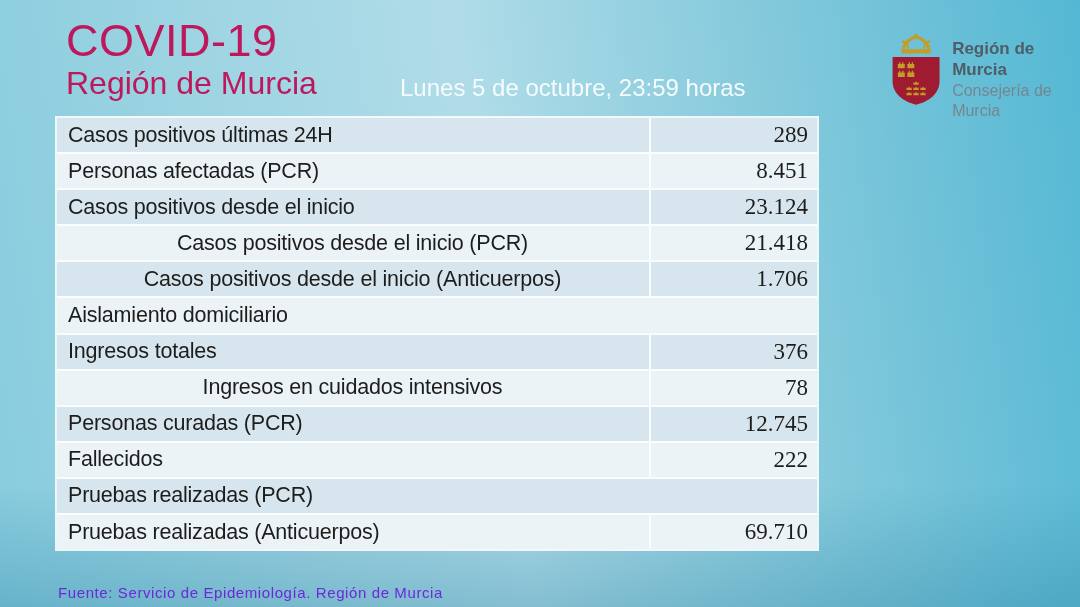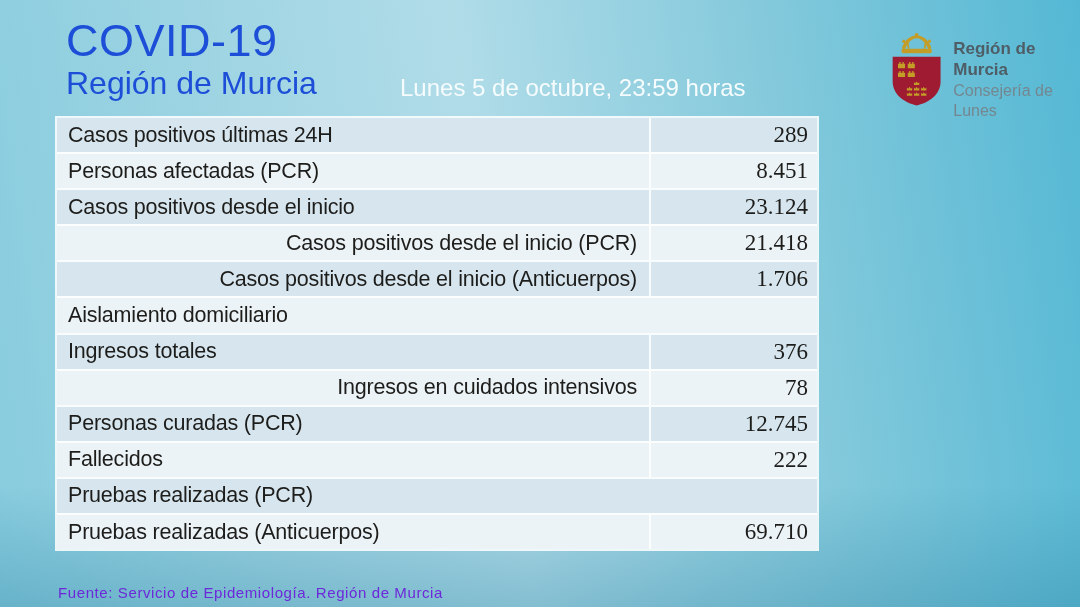--- a/index.html
+++ b/index.html
@@ -6,21 +6,21 @@
   body{
     width:1080px;height:607px;overflow:hidden;position:relative;
     font-family:"Liberation Sans", sans-serif;
     background:
       linear-gradient(to top, rgba(30,120,155,0.30) 0%, rgba(30,120,155,0) 20%),
       linear-gradient(262deg, #54b8d4 0%, #7ec7da 24%, #b0dce8 54%, #a0d5e3 74%, #87ccde 100%);
   }
   .canvas{position:absolute;inset:0;}
 
   
-  .title-block{position:absolute;left:66px;top:18px;color:#1d4ed8;}
+  .title-block{position:absolute;left:66px;top:18px;color:#be185d;}
   .title{font-size:45px;line-height:1.0;font-weight:400;letter-spacing:0.5px;}
   .subtitle{font-size:32px;line-height:1.1;margin-top:3px;font-weight:400;}
   .date{position:absolute;left:400px;top:74px;color:#f6fcfd;font-size:24px;}
 
   
   .logo{position:absolute;left:890px;top:20px;display:flex;align-items:center;gap:10px;}
   .logo svg{display:block;}
   .logo-text{line-height:1.25;margin-top:18px;}
   .logo-org{font-size:17px;font-weight:bold;color:#4e5d66;}
   .logo-dept{font-size:16px;color:#748790;}
@@ -34,21 +34,21 @@
   .row{display:flex;align-items:center;height:34.1px;}
   .row + .row{border-top:2px solid rgba(255,255,255,0.85);}
   .row.odd{background:var(--row-odd,#d7e6ee);}
   .row.even{background:var(--row-even,#ecf3f7);}
   .cell{box-sizing:border-box;}
   .cell.label{
     flex:1;padding:0 12px 0 11px;
     font-size:21.5px;color:var(--text-dark,#1d1d1b);letter-spacing:-0.2px;
     white-space:nowrap;overflow:hidden;
   }
-  .row.indent .cell.label{text-align:right;}
+  .row.indent .cell.label{text-align:center;}
   .cell.value{
     width:168px;border-left:2px solid rgba(255,255,255,0.85);
     text-align:right;padding-right:9px;
     font-family:"Liberation Serif", serif;
     font-size:23px;color:var(--text-dark,#1d1d1b);
     align-self:stretch;display:flex;align-items:center;justify-content:flex-end;
   }
 
   
   .footer{position:absolute;left:58px;top:584px;color:#6d28d9;font-size:15px;letter-spacing:0.6px;}
@@ -90,21 +90,21 @@
           <path transform="translate(27,61)" d="M0 4 L0 0.8 L1.5 2 L3 0 L4.5 2 L6 0.8 L6 4 Z"></path>
           <path transform="translate(35,61)" d="M0 4 L0 0.8 L1.5 2 L3 0 L4.5 2 L6 0.8 L6 4 Z"></path>
           <path transform="translate(19,67)" d="M0 4 L0 0.8 L1.5 2 L3 0 L4.5 2 L6 0.8 L6 4 Z"></path>
           <path transform="translate(27,67)" d="M0 4 L0 0.8 L1.5 2 L3 0 L4.5 2 L6 0.8 L6 4 Z"></path>
           <path transform="translate(35,67)" d="M0 4 L0 0.8 L1.5 2 L3 0 L4.5 2 L6 0.8 L6 4 Z"></path>
         </g>
       </g>
     </svg>
     <div class="logo-text">
       <div class="logo-org">Región de Murcia</div>
-      <div class="logo-dept">Consejería de Lunes</div>
+      <div class="logo-dept">Consejería de Murcia</div>
     </div>
   </div>
 
   <div class="stats-table" id="stats-table">
       <div class="row odd">
         <div class="cell label">Casos positivos últimas 24H</div>
         <div class="cell value">289</div>
       </div>
       <div class="row even">
         <div class="cell label">Personas afectadas (PCR)</div>

